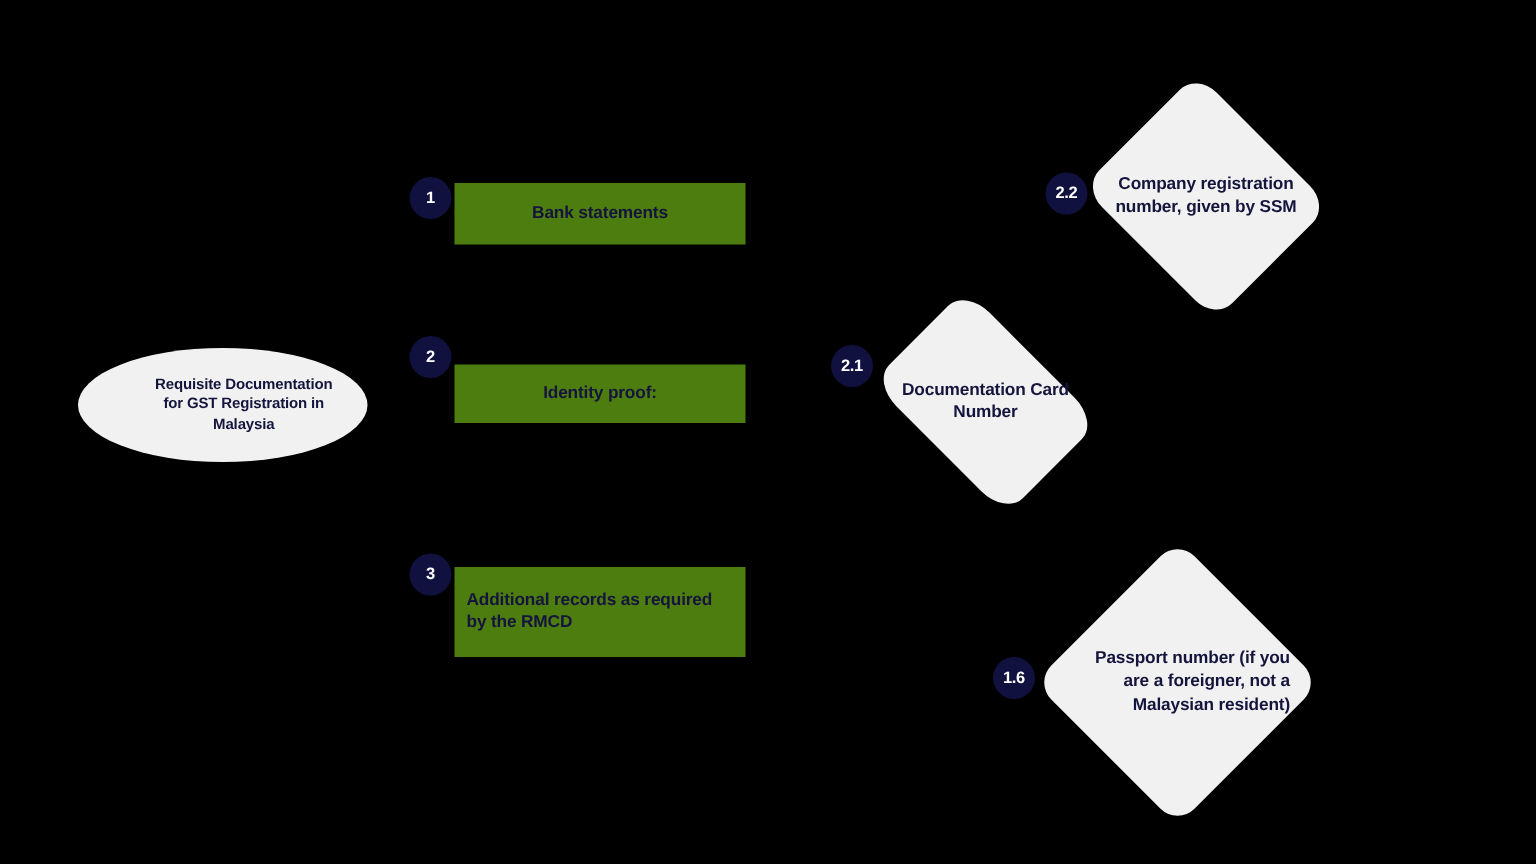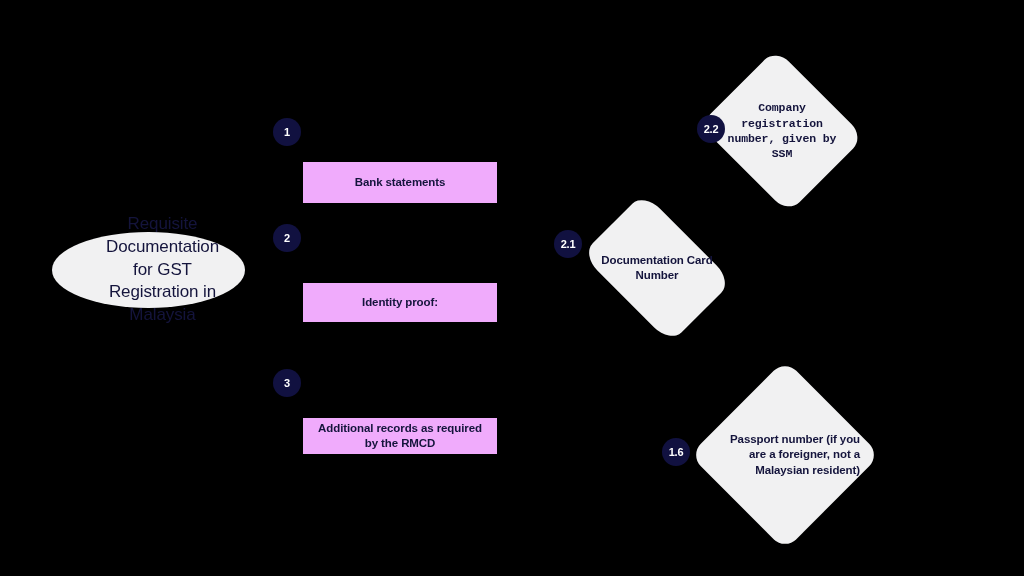--- a/index.html
+++ b/index.html
@@ -31,52 +31,50 @@
     background: #f1f1f2;
     border-radius: 50%;
     display: flex;
     align-items: center;
     justify-content: center;
     text-align: center;
     box-sizing: border-box;
     padding: 4px 16px;
   }
   .node-ellipse .label {
-    font-size: 17px;
-    font-weight: normal;
+    font-size: 10px;
+    font-weight: bold;
     line-height: 1.33;
     color: #14143c;
     letter-spacing: -0.1px;
     margin-left: 28px;
   }
 
   
   .node-rect {
     position: absolute;
     left: 303px;
     width: 194px;
-    background: #f0abfc;
-    display: flex;
-    align-items: center;
-    justify-content: center;
-    text-align: center;
+    background: #4d7c0f;
+    display: flex;
+    align-items: center;
+    justify-content: center;
     box-sizing: border-box;
     padding: 4px 8px;
-    margin-top: 40px;
   }
   .node-rect .label {
     font-size: 11.5px;
     font-weight: bold;
     line-height: 1.32;
     color: #14143c;
     letter-spacing: -0.1px;
   }
   #rect-1 { top: 122px; height: 41px; }
   #rect-2 { top: 243px; height: 39px; }
-  #rect-3 { top: 378px; height: 36px; }
+  #rect-3 { top: 378px; height: 60px; }
 
   
   .node-diamond {
     position: absolute;
     display: flex;
     align-items: center;
     justify-content: center;
   }
   .node-diamond .diamond-bg {
     position: absolute;
@@ -93,25 +91,24 @@
     font-size: 11.5px;
     font-weight: bold;
     line-height: 1.34;
     color: #14143c;
     letter-spacing: -0.1px;
     width: 140px;
   }
 
   
   #diamond-22 {
-    left: 694px;
+    left: 716px;
     top: 55px;
     width: 176px;
     height: 152px;
-    font-family: Liberation Mono, monospace;
   }
   #diamond-22 .diamond-bg {
     width: 108px;
     height: 108px;
     transform: translate(-50%, -50%) rotate(45deg) scale(1.16, 1.0);
   }
   #diamond-22 .label { width: 132px; }
 
   
   #diamond-21 {

